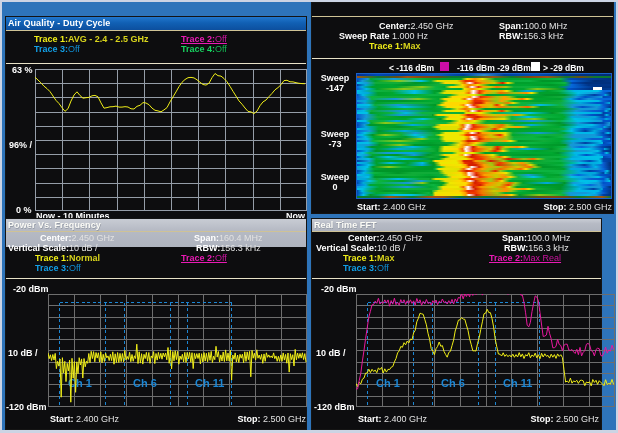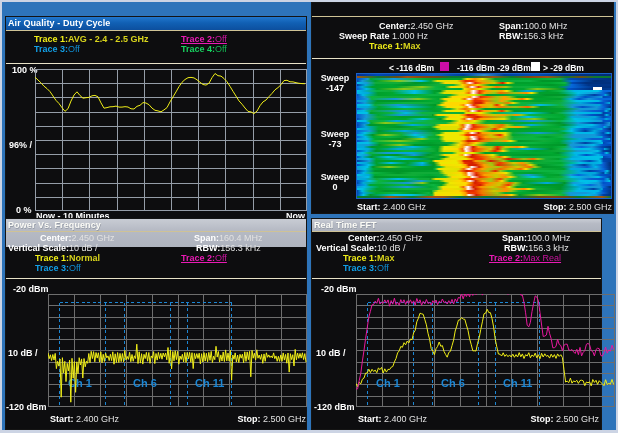--- a/index.html
+++ b/index.html
@@ -24,21 +24,21 @@
 <div class="frame" style="left:0;top:430px;width:618px;height:3px"></div>
 
 <div class="win" style="left:5px;top:16px;width:302px;height:258px">
  <div class="tbar tblue">Air Quality - Duty Cycle</div>
  <div class="cream" style="top:13px"></div>
  <div class="lab yl" style="left:28px;top:17px">Trace&nbsp;1:<span>AVG - 2.4 - 2.5 GHz</span></div>
  <div class="lab mg" style="left:175px;top:17px">Trace&nbsp;2:<span>Off</span></div>
  <div class="lab cy" style="left:28px;top:27px">Trace&nbsp;3:<span>Off</span></div>
  <div class="lab gr" style="left:175px;top:27px">Trace&nbsp;4:<span>Off</span></div>
  <div class="cream" style="top:46px;background:#e8e2c8"></div>
- <div class="lab" style="left:6px;top:48px">100 %</div>
+ <div class="lab" style="left:6px;top:48px">63 %</div>
  <div class="lab" style="left:3px;top:123px">96% /</div>
  <div class="lab" style="left:10px;top:188px">0 %</div>
  <div class="lab" style="left:30px;top:194px">Now - 10 Minutes</div>
  <div class="lab" style="right:1px;top:194px">Now</div>
  <svg style="left:29px;top:52px" width="273" height="143" viewBox="0 0 273 143">
   <path d="M0.5 0V142M27.5 0V142M54.5 0V142M82.5 0V142M109.5 0V142M136.5 0V142M163.5 0V142M190.5 0V142M218.5 0V142M245.5 0V142M271.5 0V142M0 0.5H272M0 14.5H272M0 28.5H272M0 43.5H272M0 57.5H272M0 71.5H272M0 85.5H272M0 99.5H272M0 114.5H272M0 128.5H272M0 141.5H272" stroke="#959da8" stroke-width="1" shape-rendering="crispEdges" fill="none"></path>
   <polyline points="0.0,8.2 3.0,11.0 6.0,13.9 9.0,17.2 12.0,19.6 15.0,22.6 18.0,27.0 21.0,31.4 24.0,34.5 27.0,38.7 30.0,42.3 33.0,39.7 36.0,32.0 39.0,26.0 42.0,22.8 45.0,26.5 48.0,29.2 51.0,28.7 54.0,28.4 57.0,26.8 60.0,26.4 63.0,27.8 66.0,33.9 69.0,39.2 72.0,38.6 75.0,37.8 78.0,37.7 81.0,37.1 84.0,38.1 87.0,38.1 90.0,37.7 93.0,38.0 96.0,39.8 99.0,40.0 102.0,37.3 105.0,36.3 108.0,33.6 111.0,34.0 114.0,35.7 117.0,39.1 120.0,41.3 123.0,41.9 126.0,42.8 129.0,40.9 132.0,38.6 135.0,32.9 138.0,27.9 141.0,22.9 144.0,17.6 147.0,13.3 150.0,10.5 153.0,8.7 156.0,8.4 159.0,8.9 162.0,10.8 165.0,13.3 168.0,15.5 171.0,16.1 174.0,14.2 177.0,8.7 180.0,4.5 183.0,6.7 186.0,7.1 189.0,9.5 192.0,12.7 195.0,17.4 198.0,22.3 201.0,27.1 204.0,31.9 207.0,35.2 210.0,39.0 213.0,42.4 216.0,42.9 219.0,44.6 222.0,42.1 225.0,36.7 228.0,32.9 231.0,31.0 234.0,27.6 237.0,24.4 240.0,20.8 243.0,18.6 246.0,15.7 249.0,11.6 252.0,11.3 255.0,12.8 258.0,12.9 261.0,13.7 264.0,14.3 267.0,14.6 270.0,14.7" fill="none" stroke="#f0ee18" stroke-width="1"></polyline>
  </svg>
 </div>
 

